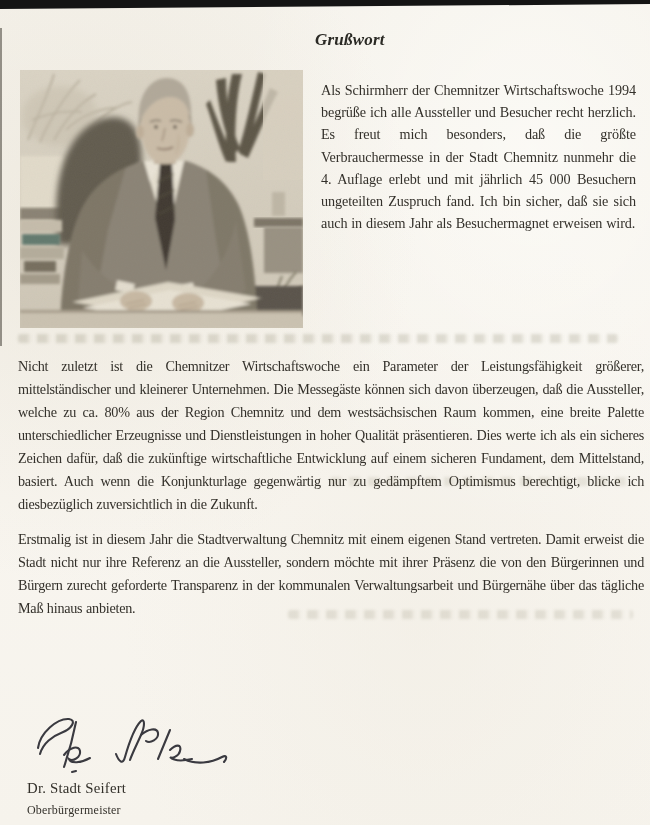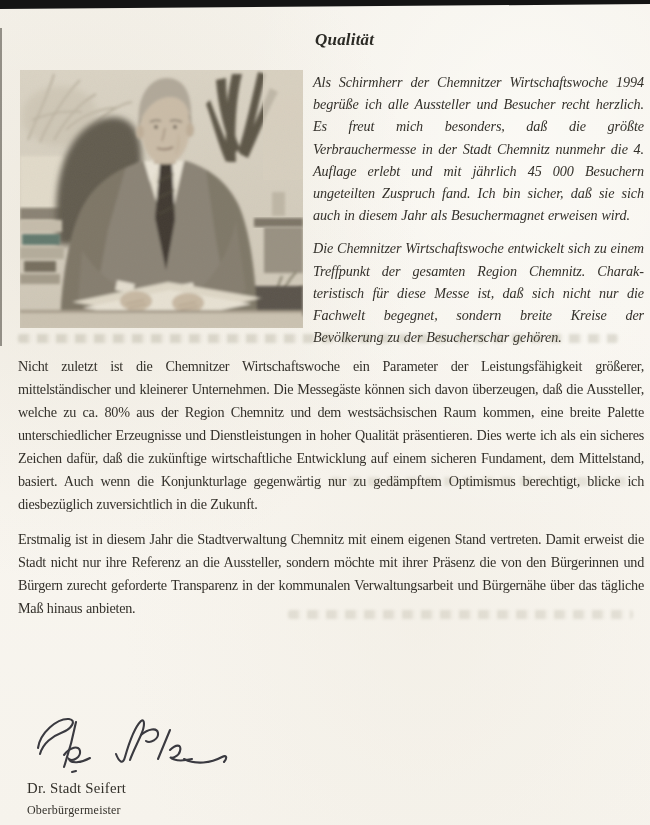--- a/index.html
+++ b/index.html
@@ -33,21 +33,21 @@
   .photo{
     position:absolute;left:20px;top:70px;width:283px;height:258px;
     filter:blur(.35px) saturate(.92);
   }
   .rightcol{
     position:absolute;left:313px;top:71px;width:331px;
     font-size:14.2px;line-height:22.2px;text-align:justify;
     letter-spacing:-.1px;word-spacing:.4px;
   }
   .rightcol .para + .para{margin-top:11px;}
-  .para{margin:0;font-style:italic;}
+  .para{margin:8px;}
   .wide{
     position:absolute;left:18px;width:626px;
     font-size:14.2px;line-height:23px;text-align:justify;
     letter-spacing:-.25px;word-spacing:.3px;
   }
   .p3{top:341px;}
   .p4{top:514px;}
   .p5{top:618px;}
   .signature{position:absolute;left:24px;top:706px;width:212px;height:74px;}
   .sig-name{position:absolute;left:27px;top:780px;font-size:14.8px;letter-spacing:.2px;}
@@ -63,21 +63,21 @@
   .g3{left:288px;top:610px;width:345px;opacity:.6;}
 </style>
 </head>
 <body>
 
 <div class="page">
 
   <div class="scan-top"></div>
   <div class="scan-left"></div>
 
-  <div class="title">Qualität</div>
+  <div class="title">Grußwort</div>
 
   <svg class="photo" viewBox="0 0 283 258" xmlns="http://www.w3.org/2000/svg" aria-hidden="true">
     <defs>
       <filter id="b2">
           <feGaussianBlur stdDeviation="1.6"></feGaussianBlur>
         </filter>
       <filter id="b4">
           <feGaussianBlur stdDeviation="3.2"></feGaussianBlur>
         </filter>
       <filter id="grain">
@@ -187,21 +187,20 @@
       <rect x="0" y="242" width="283" height="16" fill="#cfc7b5"></rect>
       <rect x="0" y="240" width="283" height="3" fill="#a89f8d"></rect>
     </g>
 
     <rect width="283" height="258" fill="#9a7f52" opacity=".06"></rect>
     <rect width="283" height="258" filter="url(#grain)" opacity=".55"></rect>
   </svg>
 
   <div class="rightcol">
     <p class="para">Als Schirmherr der Chemnitzer Wirtschaftswoche 1994 begrüße ich alle Aussteller und Besucher recht herzlich. Es freut mich besonders, daß die größte Verbrauchermesse in der Stadt Chemnitz nunmehr die 4. Auflage erlebt und mit jährlich 45 000 Besuchern ungeteilten Zuspruch fand. Ich bin sicher, daß sie sich auch in diesem Jahr als Besuchermagnet erweisen wird.</p>
-    <p class="para">Die Chemnitzer Wirtschaftswoche entwickelt sich zu ei­nem Treffpunkt der gesamten Region Chemnitz. Charak­teristisch für diese Messe ist, daß sich nicht nur die Fachwelt begegnet, sondern breite Kreise der Bevölkerung zu der Besucherschar gehören.</p>
   </div>
 
   <p class="wide p3">Nicht zuletzt ist die Chemnitzer Wirtschaftswoche ein Parameter der Leistungsfähigkeit größerer, mittelständischer und kleinerer Unternehmen. Die Messegäste können sich davon überzeugen, daß die Aussteller, welche zu ca. 80% aus der Region Chemnitz und dem westsächsischen Raum kommen, eine breite Palette unterschiedlicher Erzeugnisse und Dienstleistungen in hoher Qualität präsentieren. Dies werte ich als ein sicheres Zeichen dafür, daß die zukünftige wirtschaftliche Entwicklung auf einem sicheren Fundament, dem Mittelstand, basiert. Auch wenn die Konjunkturlage gegenwärtig nur zu gedämpftem Optimismus berechtigt, blicke ich diesbezüglich zuversichtlich in die Zukunft.</p>
   <p class="wide p4">Erstmalig ist in diesem Jahr die Stadtverwaltung Chemnitz mit einem eigenen Stand vertreten. Damit erweist die Stadt nicht nur ihre Referenz an die Aussteller, sondern möchte mit ihrer Präsenz die von den Bürgerinnen und Bürgern zurecht geforderte Transparenz in der kommunalen Verwaltungsarbeit und Bürgernähe über das tägliche Maß hinaus anbieten.</p>
 
   <div class="ghost g1"></div>
   <div class="ghost g2"></div>
   <div class="ghost g3"></div>
 
   <svg class="signature" viewBox="0 0 212 74" xmlns="http://www.w3.org/2000/svg" aria-hidden="true">

